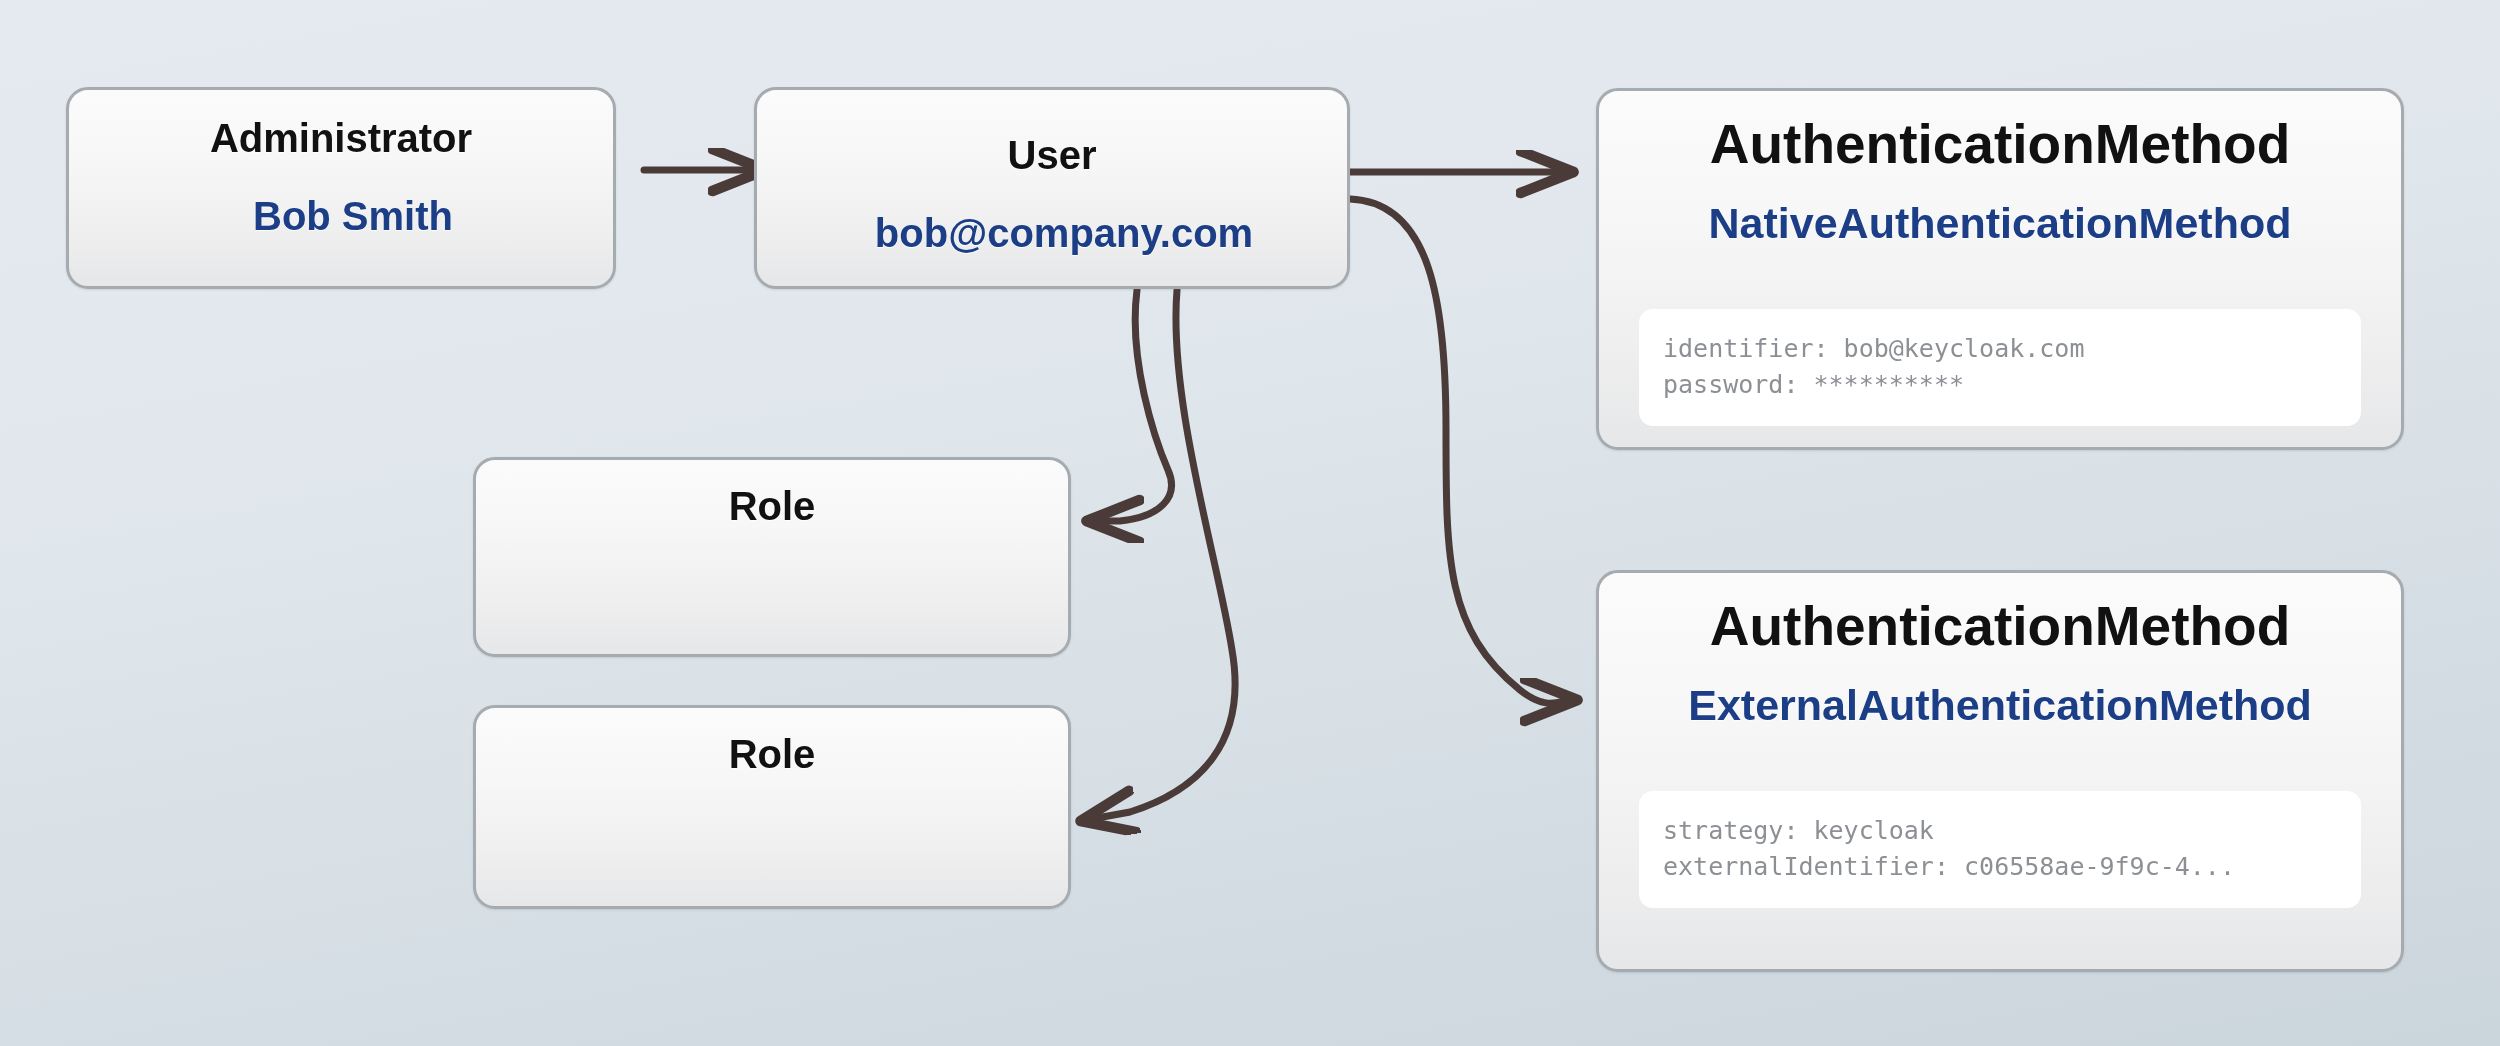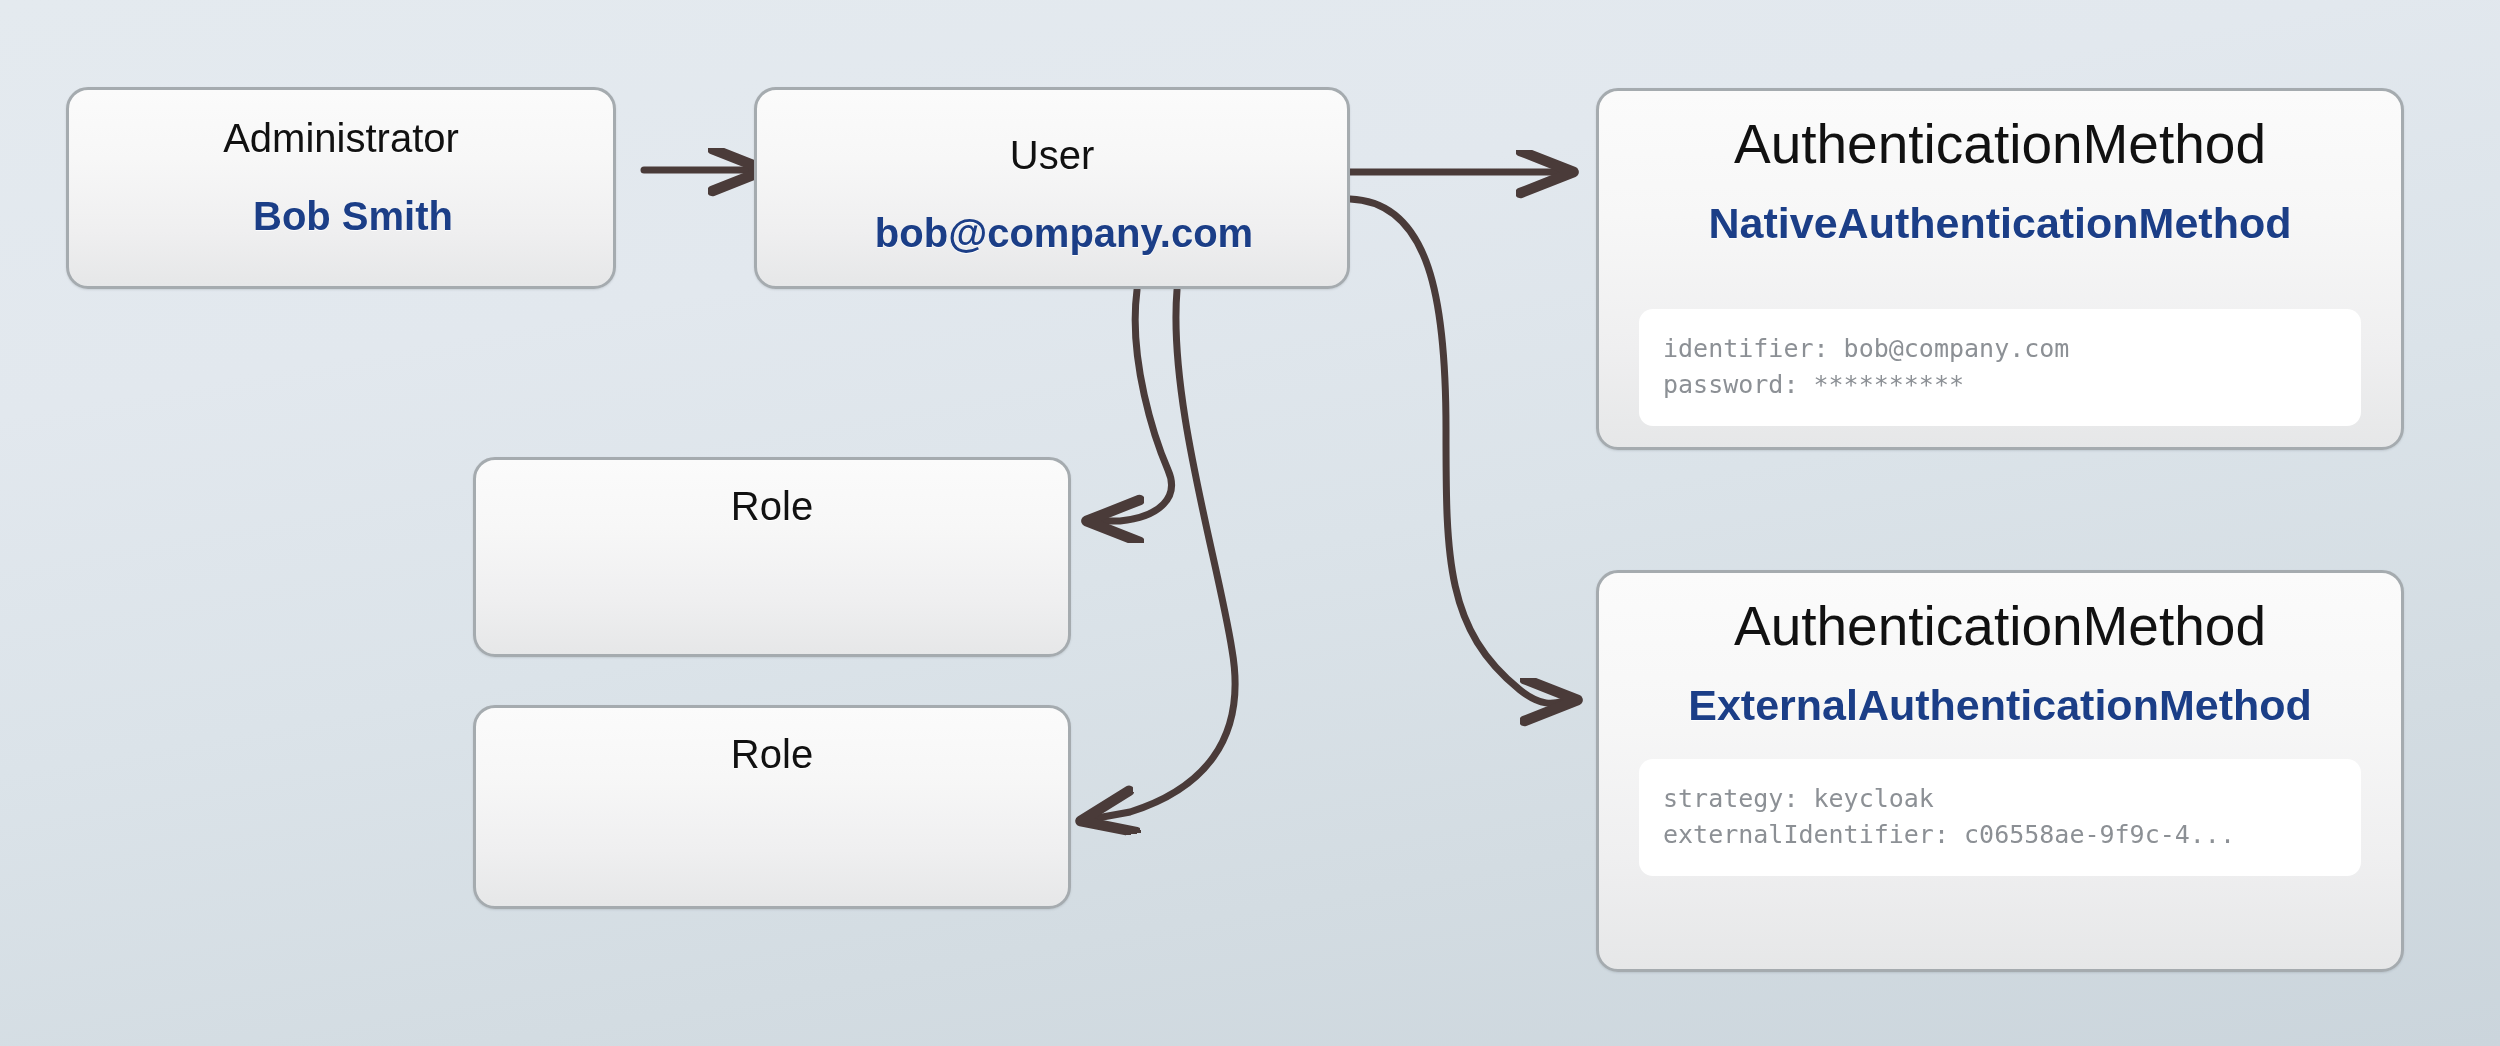--- a/index.html
+++ b/index.html
@@ -34,21 +34,21 @@
     border-radius: 22px;
     background: linear-gradient(to bottom, #fbfbfb 0%, #f7f7f7 35%, #efeff0 72%, #e6e7e8 100%);
     box-shadow: 0 1px 2px rgba(90,100,110,0.18);
     display: flex;
     flex-direction: column;
     align-items: center;
   }
 
   .node-type {
     color: #111111;
-    font-weight: normal;
+    font-weight: bold;
     text-align: left;
     white-space: nowrap;
     text-shadow: 0 1px 0 rgba(255,255,255,0.85);
   }
   .node-value {
     color: #1b3e87;
     font-weight: bold;
     text-align: center;
     white-space: nowrap;
     text-shadow: 0 1px 0 rgba(255,255,255,0.85);
@@ -85,21 +85,21 @@
   #node-auth-native   { left: 1596px; top: 88px;  width: 808px;  height: 362px;  padding: 26px 40px 0 40px; }
   #node-auth-external { left: 1596px; top: 570px; width: 808px;  height: 402px;  padding: 26px 40px 0 40px; }
 
   #node-administrator .node-type  { margin-bottom: 38px; }
   #node-user .node-type           { margin-bottom: 38px; }
   #node-role-order .node-type     { margin-bottom: 38px; }
   #node-role-customer .node-type  { margin-bottom: 38px; }
   #node-auth-native .node-type    { margin-bottom: 30px; }
   #node-auth-external .node-type  { margin-bottom: 30px; }
   #node-auth-native .node-value   { margin-bottom: 64px; }
-  #node-auth-external .node-value { margin-bottom: 32px; }
+  #node-auth-external .node-value { margin-bottom: 64px; }
 </style>
 </head>
 <body>
 
 <div id="canvas">
 
   <svg id="arrow-layer" viewBox="0 0 2500 1046" width="2500" height="1046" xmlns="http://www.w3.org/2000/svg">
     <defs>
       <marker id="arrowhead" markerWidth="10" markerHeight="10" refX="7.4" refY="3.2" orient="auto" markerUnits="strokeWidth">
         <path d="M0.6,0.2 L8.2,3.2 L0.6,6.2" fill="none" stroke="#4a3b39" stroke-width="1.5" stroke-linecap="round" stroke-linejoin="round"></path>
@@ -131,21 +131,21 @@
     <div class="node-type">Role</div>
   </div>
 
   <div id="node-role-customer" class="node node-small">
     <div class="node-type">Role</div>
   </div>
 
   <div id="node-auth-native" class="node node-panel">
     <div class="node-type">AuthenticationMethod</div>
     <div class="node-value">NativeAuthenticationMethod</div>
-    <div class="code-block">identifier: bob@company.com
+    <div class="code-block">identifier: bob@keycloak.com
 password: **********</div>
   </div>
 
   <div id="node-auth-external" class="node node-panel">
     <div class="node-type">AuthenticationMethod</div>
     <div class="node-value">ExternalAuthenticationMethod</div>
     <div class="code-block">strategy: keycloak
 externalIdentifier: c06558ae-9f9c-4...</div>
   </div>
 

